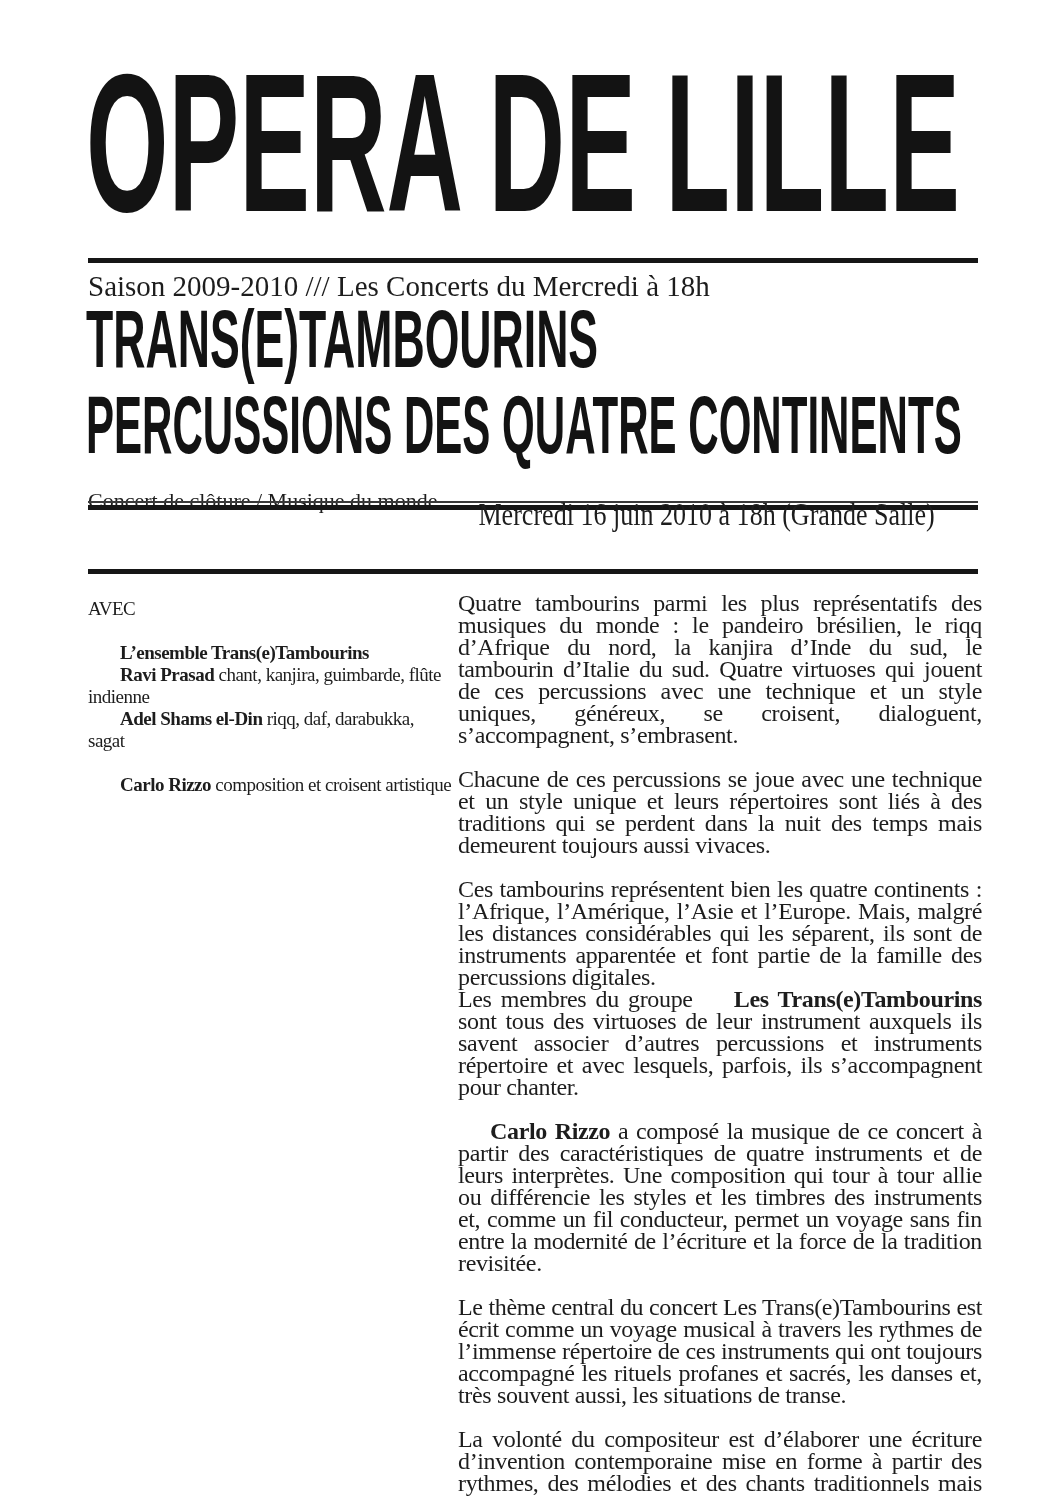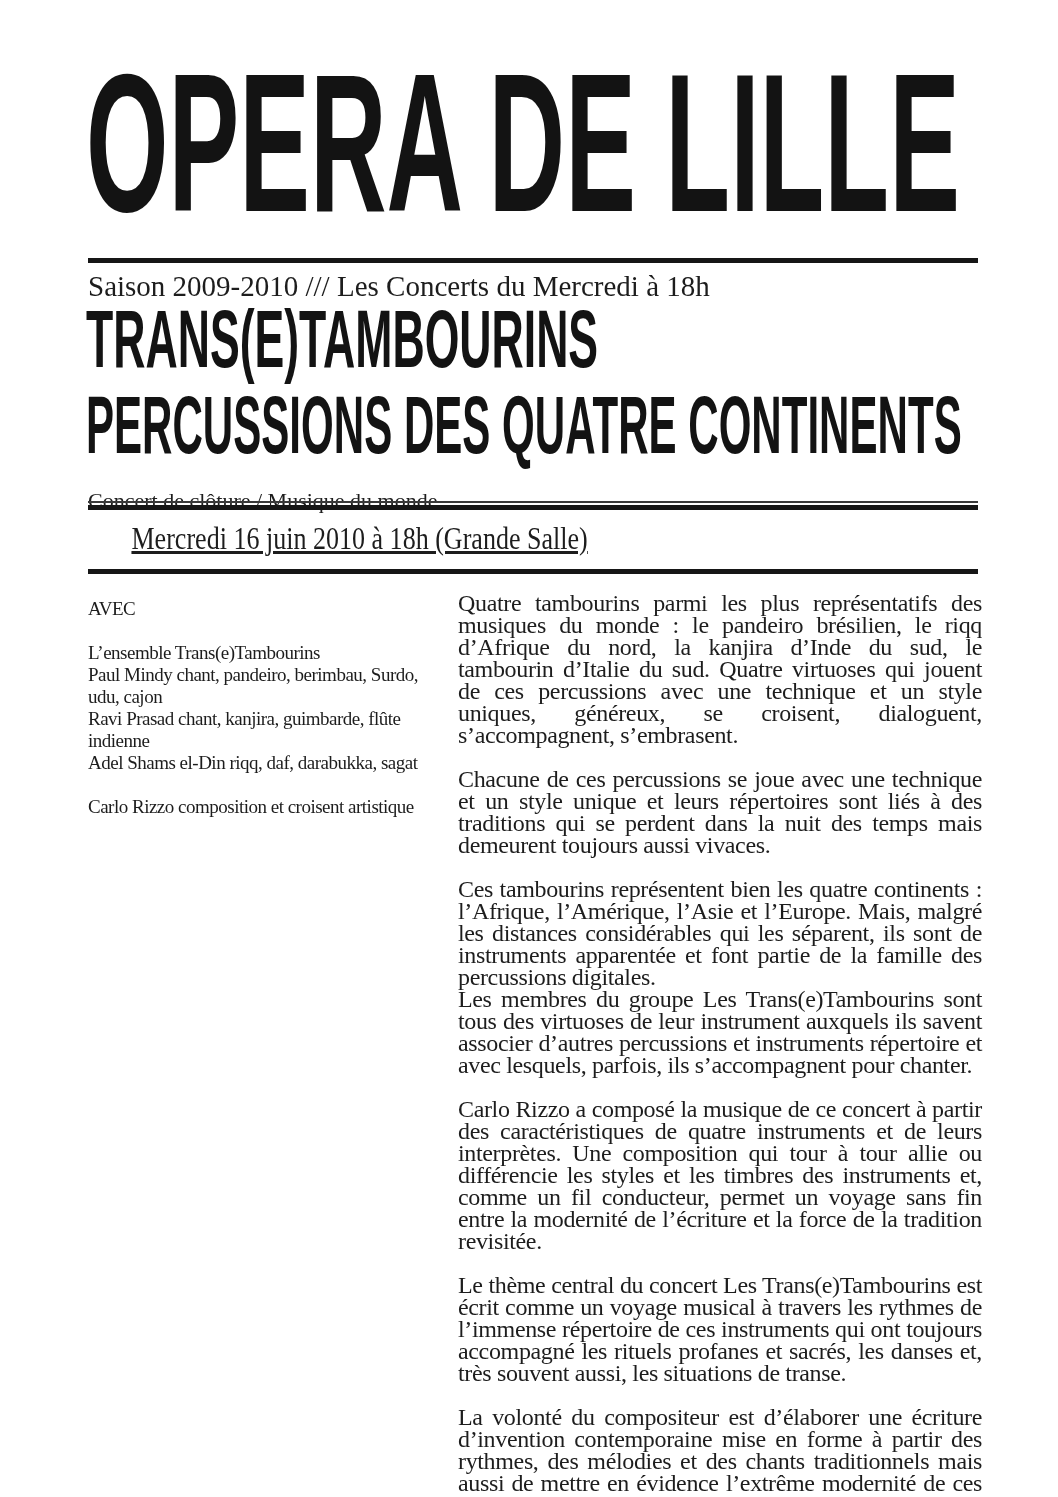--- a/index.html
+++ b/index.html
@@ -27,39 +27,39 @@
   
   .season{left:88px;top:270px;font-size:29px;white-space:nowrap;}
   .headline{
     font-family:"Liberation Sans", sans-serif;font-weight:700;
     font-size:82px;line-height:1;white-space:nowrap;color:#131313;
     transform-origin:left top;
   }
   #title1{left:86px;top:298px;transform:scaleX(0.544);}
   #title2{left:86px;top:384px;transform:scaleX(0.513);}
   .subtitle{left:88px;top:488px;font-size:22px;white-space:nowrap;}
-  .date-row{left:88px;top:521px;width:890px;display:flex;justify-content:flex-start;text-decoration:underline;}
+  .date-row{left:88px;top:497px;width:890px;display:flex;justify-content:flex-end;}
   .date-row .date-text{
     font-size:31px;white-space:nowrap;
     transform:scaleX(0.84);transform-origin:center top;
   }
   
   .left-col{
     left:88px;top:598px;width:365px;
     font-size:19px;line-height:22px;letter-spacing:-0.5px;
   }
   .left-col .block{margin:0 0 22px 0;}
   .right-col{
     left:458px;top:592px;width:524px;
     font-size:24px;line-height:22px;letter-spacing:-0.35px;
     text-align:justify;
   }
   .right-col p.para{margin:0 0 22px 0;}
   .right-col p.para.tight{margin-top:-22px;}
-  b{font-weight:400;}
+  b{font-weight:700;margin-left:32px;}
 </style>
 </head>
 <body>
 
 <div class="abs masthead">OPERA DE LILLE</div>
 
 <div class="abs rule" id="rule-top"></div>
 
 <div class="abs season">Saison 2009-2010 /// Les Concerts du Mercredi à 18h</div>
 
@@ -77,21 +77,20 @@
   <span class="date-text">Mercredi 16 juin 2010 à 18h (Grande Salle)</span>
 </div>
 
 <div class="abs rule" id="rule-bottom"></div>
 
 <div class="abs left-col">
   <div class="block">AVEC</div>
   <div class="block">
     <div><b>L’ensemble Trans(e)Tambourins</b></div>
     <div>
-        <div><b>Paul Mindy</b> <span>chant, pandeiro, berimbau, Surdo, udu, cajon</span></div>
         <div><b>Ravi Prasad</b> <span>chant, kanjira, guimbarde, flûte indienne</span></div>
         <div><b>Adel Shams el-Din</b> <span>riqq, daf, darabukka, sagat</span></div>
       </div>
   </div>
   <div class="block">
     <b>Carlo Rizzo</b>
     <span>composition et croisent artistique</span>
   </div>
 </div>
 

